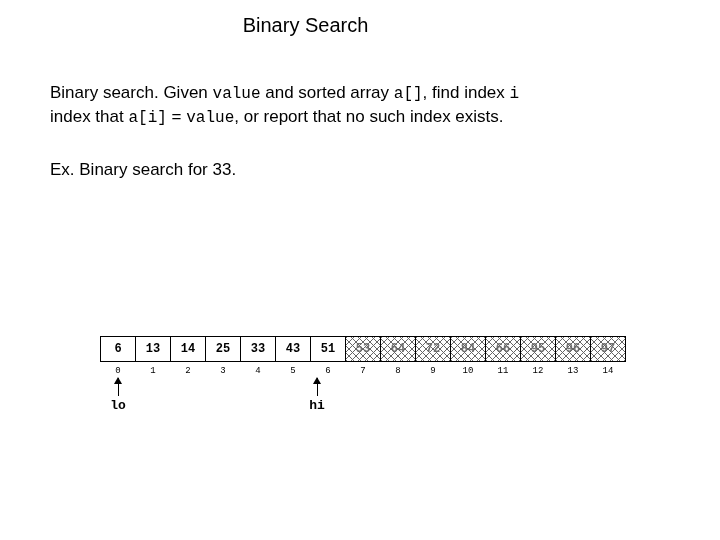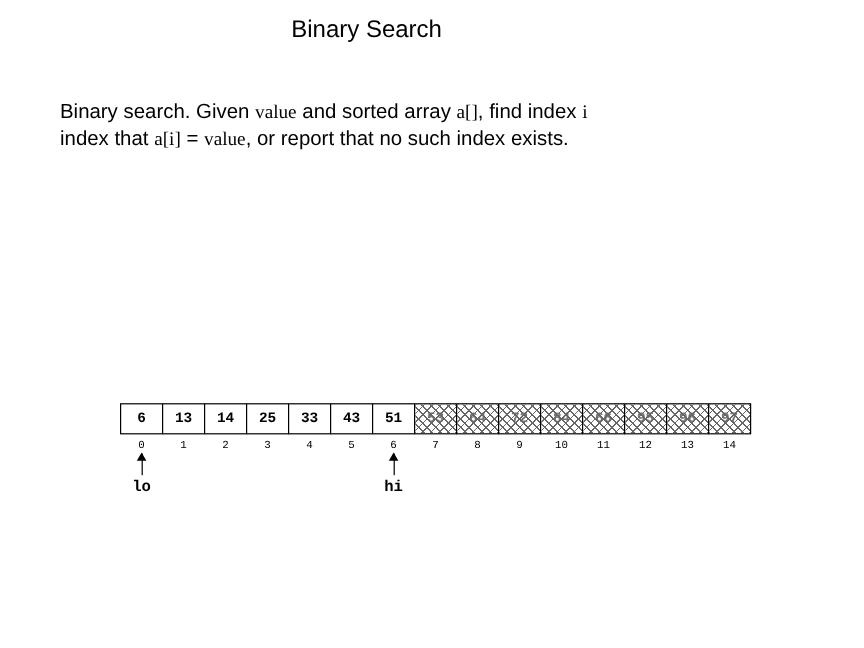--- a/index.html
+++ b/index.html
@@ -31,21 +31,21 @@
     top: 82px;
     left: 50px;
     width: 620px;
     font-size: 17px;
     line-height: 1.35;
   }
   .para {
     margin-bottom: 22px;
   }
   .mono {
-    font-family: Liberation Serif, serif;
+    font-family: Liberation Mono, monospace;
     font-size: 16px;
     margin-top: 44px;
   }
   .array-wrap {
     position: absolute;
     top: 336px;
     left: 100px;
   }
   .cells {
     display: flex;
@@ -128,20 +128,23 @@
   <div class="title">Binary Search</div>
 
   <div class="body">
 
     <div class="para">
       <span>Binary search.</span><span>  Given </span><span class="mono">value</span><span> and sorted array </span><span class="mono">a[]</span><span>, find index </span><span class="mono">i</span><br>
       <span> index that </span><span class="mono">a[i]</span><span> = </span><span class="mono">value</span><span>, or report that no such index exists.</span>
     </div>
 
 
+    <div class="para" style="margin-top:30px">
+      <span>Ex.</span><span>  Binary search for 33.</span>
+    </div>
 
   </div>
 
   <div class="array-wrap">
     <div class="cells" id="cells">
         <div class="cell">6</div>
         <div class="cell">13</div>
         <div class="cell">14</div>
         <div class="cell">25</div>
         <div class="cell">33</div>
@@ -171,20 +174,20 @@
         <div class="idx">11</div>
         <div class="idx">12</div>
         <div class="idx">13</div>
         <div class="idx">14</div>
       </div>
     <div class="pointers" id="pointers">
         <div class="ptr" style="left: 8px; width: 20px;">
           <div class="arrow"></div>
           <div>lo</div>
         </div>
-        <div class="ptr" style="left: 218px; width: 20px;">
+        <div class="ptr" style="left: 207px; width: 20px;">
           <div class="arrow"></div>
           <div>hi</div>
         </div>
       </div>
   </div>
 
 </div>
 
 </body></html>

